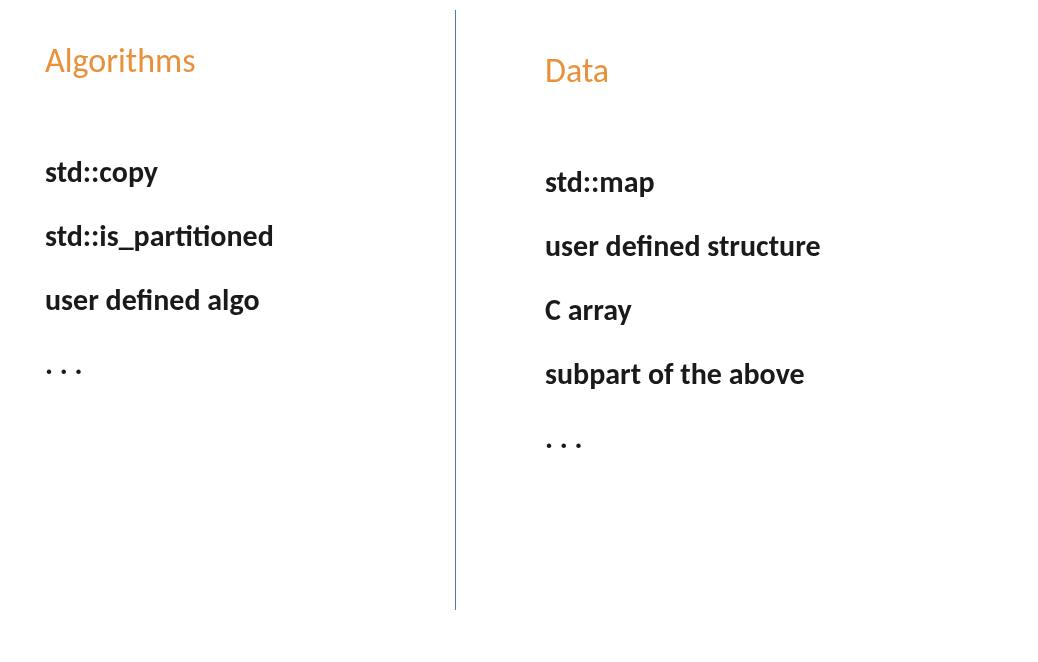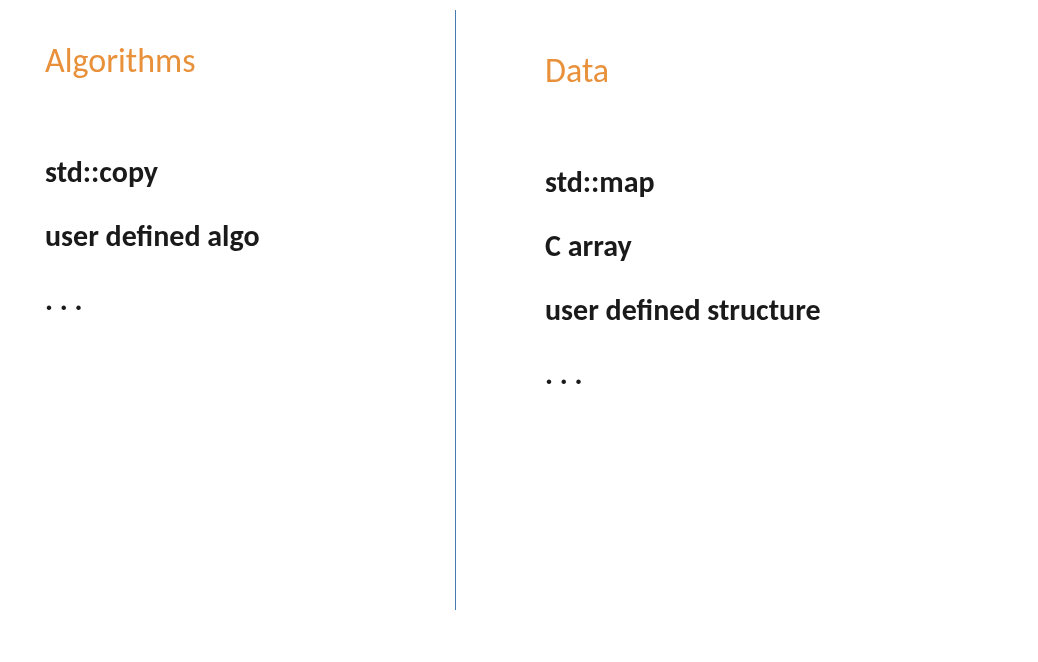--- a/index.html
+++ b/index.html
@@ -73,25 +73,27 @@
   </style>
 </head>
 <body>
 
 <div class="container">
   <div class="divider"></div>
 
   <div class="left-column">
     <div class="heading">Algorithms</div>
     <div class="item">std::copy</div>
+    <div class="item">std::is_partitioned</div>
     <div class="item">user defined algo</div>
     <div class="item">. . .</div>
   </div>
 
   <div class="right-column">
     <div class="heading">Data</div>
     <div class="item">std::map</div>
+    <div class="item">user defined structure</div>
     <div class="item">C array</div>
-    <div class="item">user defined structure</div>
+    <div class="item">subpart of the above</div>
     <div class="item">. . .</div>
   </div>
 
 </div>
 
 </body></html>

